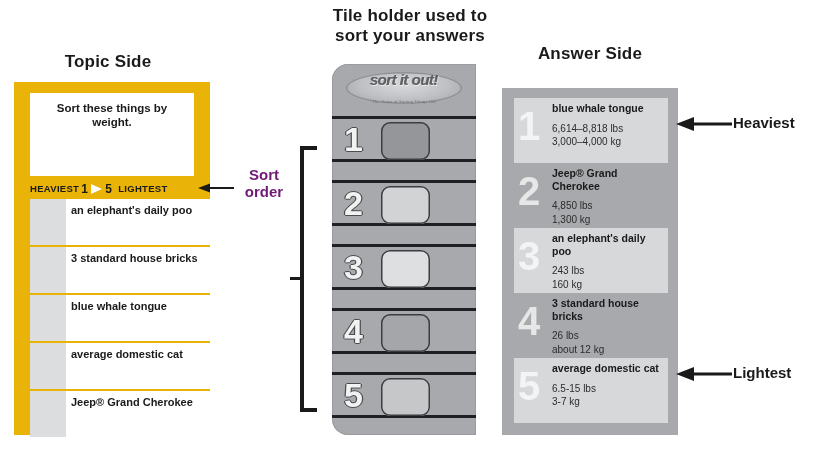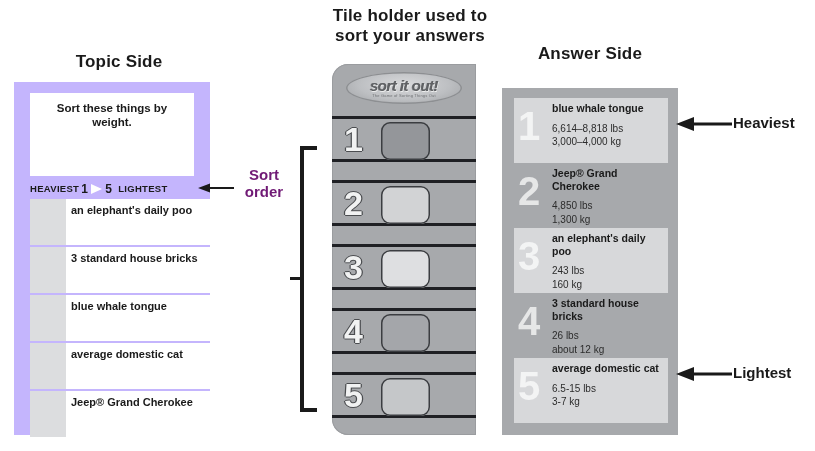--- a/index.html
+++ b/index.html
@@ -19,27 +19,27 @@
   .col-heading {
     position: absolute;
     font-size: 17px;
     font-weight: bold;
     color: #1a1a1a;
     text-align: center;
     letter-spacing: .2px;
   }
 
   
-  #topic-heading { left: 21px;  top: 52px;  width: 196px; }
+  #topic-heading { left: 10px;  top: 52px;  width: 196px; }
 
   #topic-card {
     position: absolute;
     left: 14px; top: 82px;
     width: 196px; height: 353px;
-    background: #c4b5fd;
+    background: #eab308;
     box-sizing: border-box;
     padding-left: 12px;
   }
   #topic-prompt {
     position: absolute;
     left: 16px; top: 11px;
     width: 164px; height: 83px;
     background: #ffffff;
     box-sizing: border-box;
     padding: 8px 6px 0 6px;
@@ -145,21 +145,21 @@
   #holder-logo {
     position: absolute;
     left: 14px; top: 8px;
     width: 116px; height: 32px;
     border-radius: 50%;
     background: radial-gradient(ellipse at 50% 40%, #d9dadc 0%, #bdbfc2 55%, #9b9da0 100%);
     box-shadow: inset 0 0 0 1.5px #8d8f92;
     display: flex;
     flex-direction: column;
     align-items: center;
-    justify-content: center;
+    justify-content: space-between;
   }
   #holder-logo .logo-main {
     font-size: 15px;
     font-weight: bold;
     font-style: italic;
     color: #5f6164;
     letter-spacing: -0.5px;
     text-shadow: 0.5px 0.5px 0 #eceded, -0.5px -0.5px 0 #76787b;
     line-height: 1;
   }

